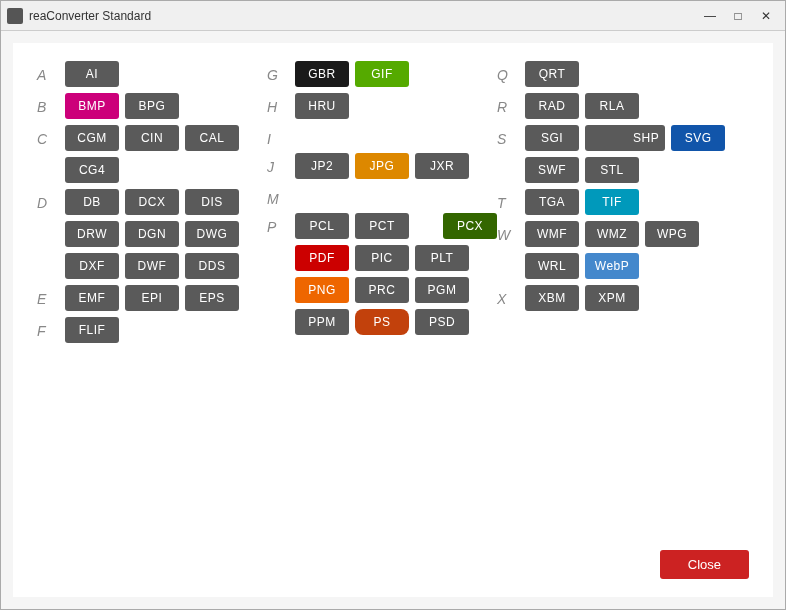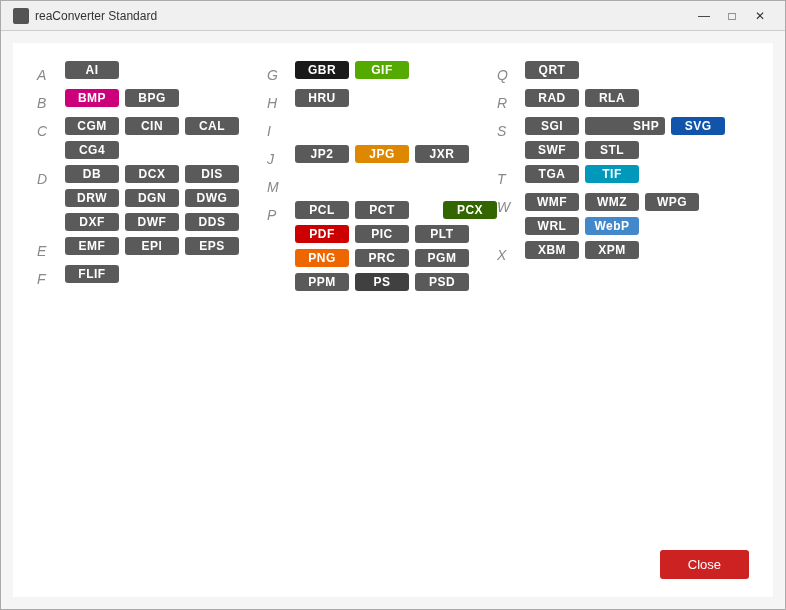--- a/index.html
+++ b/index.html
@@ -20,21 +20,21 @@
       border: 1px solid #aaa;
       display: flex;
       flex-direction: column;
     }
     .titlebar {
       background: #f0f0f0;
       border-bottom: 1px solid #ccc;
       height: 30px;
       display: flex;
       align-items: center;
-      padding: 0 12px;
+      padding: 0 6px;
       user-select: none;
     }
     .titlebar-icon {
       width: 16px;
       height: 16px;
       margin-right: 6px;
       background: #555;
       border-radius: 2px;
       flex-shrink: 0;
     }
@@ -93,27 +93,27 @@
       font-style: italic;
     }
     .format-buttons {
       display: flex;
       flex-wrap: wrap;
       gap: 6px;
       flex: 1;
     }
     .fmt-btn {
       min-width: 54px;
-      height: 18px;
+      height: 26px;
       background: #5a5a5a;
       color: #fff;
       border: none;
       border-radius: 3px;
       font-size: 12px;
-      font-weight: 700;
+      font-weight: 400;
       cursor: pointer;
       display: flex;
       align-items: center;
       justify-content: center;
       padding: 0 6px;
       letter-spacing: 0.5px;
     }
 
     .close-section {
       position: absolute;
@@ -232,21 +232,21 @@
               <button class="fmt-btn" style="background: rgb(90, 90, 90);">PCL</button>
               <button class="fmt-btn" style="background: rgb(90, 90, 90);">PCT</button>
               <button class="fmt-btn" style="background: rgb(51, 102, 0); margin-left: 28px;">PCX</button>
               <button class="fmt-btn" style="background: rgb(204, 0, 0);">PDF</button>
               <button class="fmt-btn" style="background: rgb(90, 90, 90);">PIC</button>
               <button class="fmt-btn" style="background: rgb(90, 90, 90);">PLT</button>
               <button class="fmt-btn" style="background: rgb(238, 102, 0);">PNG</button>
               <button class="fmt-btn" style="background: rgb(90, 90, 90);">PRC</button>
               <button class="fmt-btn" style="background: rgb(90, 90, 90);">PGM</button>
               <button class="fmt-btn" style="background: rgb(90, 90, 90);">PPM</button>
-              <button class="fmt-btn" style="background: #404040;">PS</button>
+              <button class="fmt-btn" style="background: #c2410c; border-radius: 8px;">PS</button>
               <button class="fmt-btn" style="background: rgb(90, 90, 90);">PSD</button>
             </div>
           </div>
         </div>
         <div class="column">
           <div class="letter-section">
             <div class="letter-label">Q</div>
             <div class="format-buttons">
               <button class="fmt-btn" style="background: rgb(90, 90, 90);">QRT</button>
             </div>

